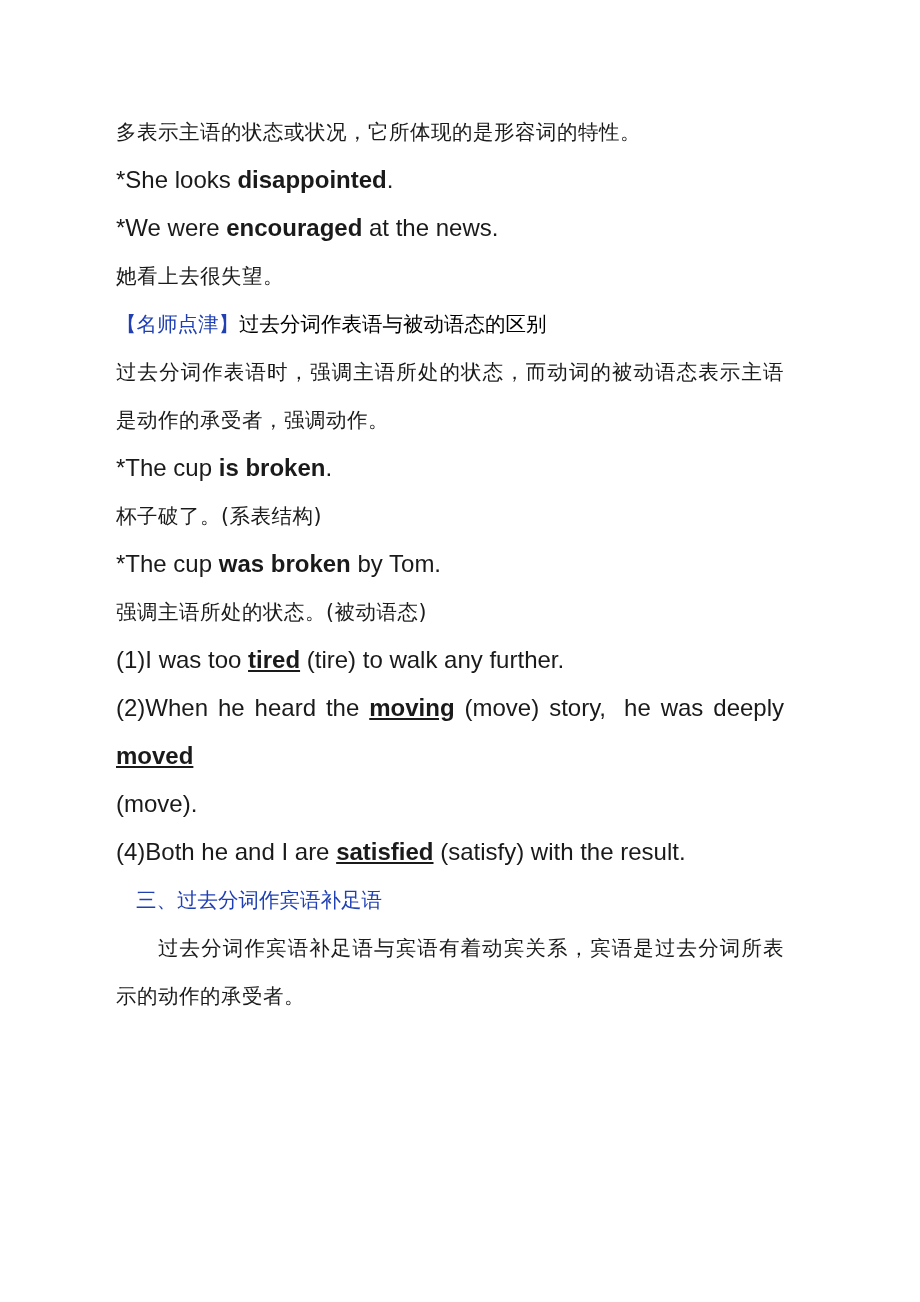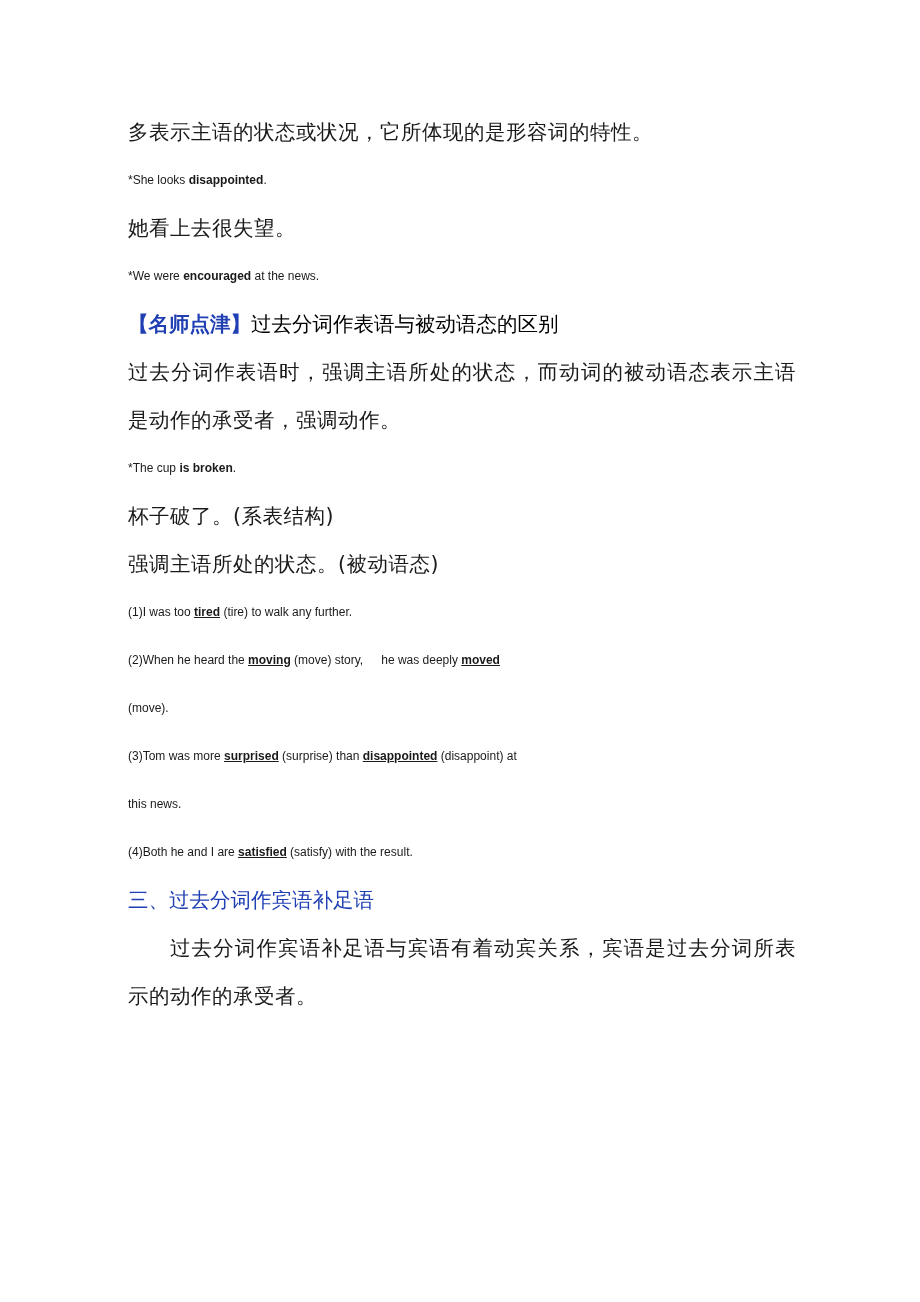--- a/index.html
+++ b/index.html
@@ -18,62 +18,63 @@
   .page {
     position: absolute;
     left: 0;
     top: 0;
     width: 920px;
     height: 1302px;
     padding: 0;
   }
   .content {
     position: absolute;
-    left: 128px;
+    left: 116px;
     top: 108px;
     width: 668px;
   }
   .line {
     font-size: 21.5px;
     line-height: 48px;
     color: #1a1a1a;
     font-family: "Liberation Serif", "DejaVu Serif", serif;
     white-space: normal;
   }
   .cn {
     font-family: "DejaVu Sans", "Liberation Sans", sans-serif;
     font-size: 20.5px;
     letter-spacing: 0.5px;
   }
   .en {
     font-family: "Liberation Sans", "DejaVu Sans", sans-serif;
-    font-size: 12px;
+    font-size: 24px;
   }
   .en b {
     font-weight: bold;
   }
   .indent {
     text-indent: 42px;
   }
   .tag-blue {
     color: #1f3fb3;
     font-family: "DejaVu Sans", "Liberation Sans", sans-serif;
-    font-weight: bold;
+    font-weight: normal;
     font-size: 20.5px;
   }
   .heading-blue {
     color: #000000;
     font-family: "DejaVu Sans", "Liberation Sans", sans-serif;
     font-size: 20.5px;
   }
   .section-title {
     color: #1f3fb3;
     font-family: "DejaVu Sans", "Liberation Sans", sans-serif;
     font-size: 20.5px;
     font-weight: normal;
+    margin-left: 20px;
   }
   .u {
     text-decoration: underline;
     font-weight: bold;
     font-family: "Liberation Sans", "DejaVu Sans", sans-serif;
   }
   .justify {
     text-align: justify;
     text-justify: inter-word;
   }
@@ -88,56 +89,55 @@
 
 <div class="page">
   <div class="content">
 
     <div class="line cn">多表示主语的状态或状况，它所体现的是形容词的特性。</div>
 
     <div class="line en">
       <span>*She looks </span><b>disappointed</b><span>.</span>
     </div>
 
-    <div class="line cn">她看上去很失望。</div>
-
     <div class="line en">
       <span>*We were </span><b>encouraged</b><span> at the news.</span>
     </div>
+
+    <div class="line cn">她看上去很失望。</div>
 
 
     <div class="line">
       <span class="tag-blue">【名师点津】</span><span class="heading-blue">过去分词作表语与被动语态的区别</span>
     </div>
 
     <div class="line cn justify">过去分词作表语时，强调主语所处的状态，而动词的被动语态表示主语是动作的承受者，强调动作。</div>
 
     <div class="line en">
       <span>*The cup </span><b>is broken</b><span>.</span>
     </div>
 
     <div class="line cn">杯子破了。(系表结构)</div>
 
+    <div class="line en">
+      <span>*The cup </span><b>was broken</b><span> by Tom.</span>
+    </div>
 
     <div class="line cn">强调主语所处的状态。(被动语态)</div>
 
 
     <div class="line en">
       <span>(1)I was too </span><span class="u">tired</span><span> (tire) to walk any further.</span>
     </div>
 
     <div class="line en justify">
       <span>(2)When he heard the </span><span class="u">moving</span><span> (move) story,</span><span class="gap-wide"></span><span>he was deeply </span><span class="u">moved</span>
       <span class="blk">(move).</span>
     </div>
 
-    <div class="line en justify">
-      <span>(3)Tom was more </span><span class="u">surprised</span><span> (surprise) than </span><span class="u">disappointed</span><span> (disappoint) at</span>
-      <span class="blk">this news.</span>
-    </div>
 
     <div class="line en">
       <span>(4)Both he and I are </span><span class="u">satisfied</span><span> (satisfy) with the result.</span>
     </div>
 
     <div class="line section-title">三、过去分词作宾语补足语</div>
 
     <div class="line cn indent justify">过去分词作宾语补足语与宾语有着动宾关系，宾语是过去分词所表示的动作的承受者。</div>
 
   </div>

